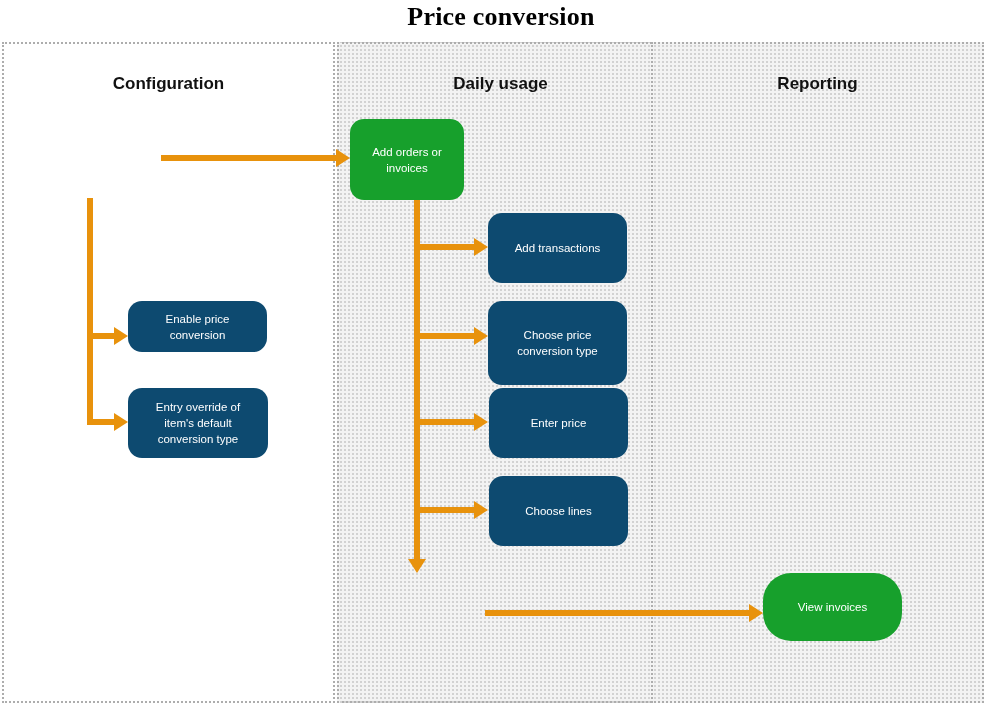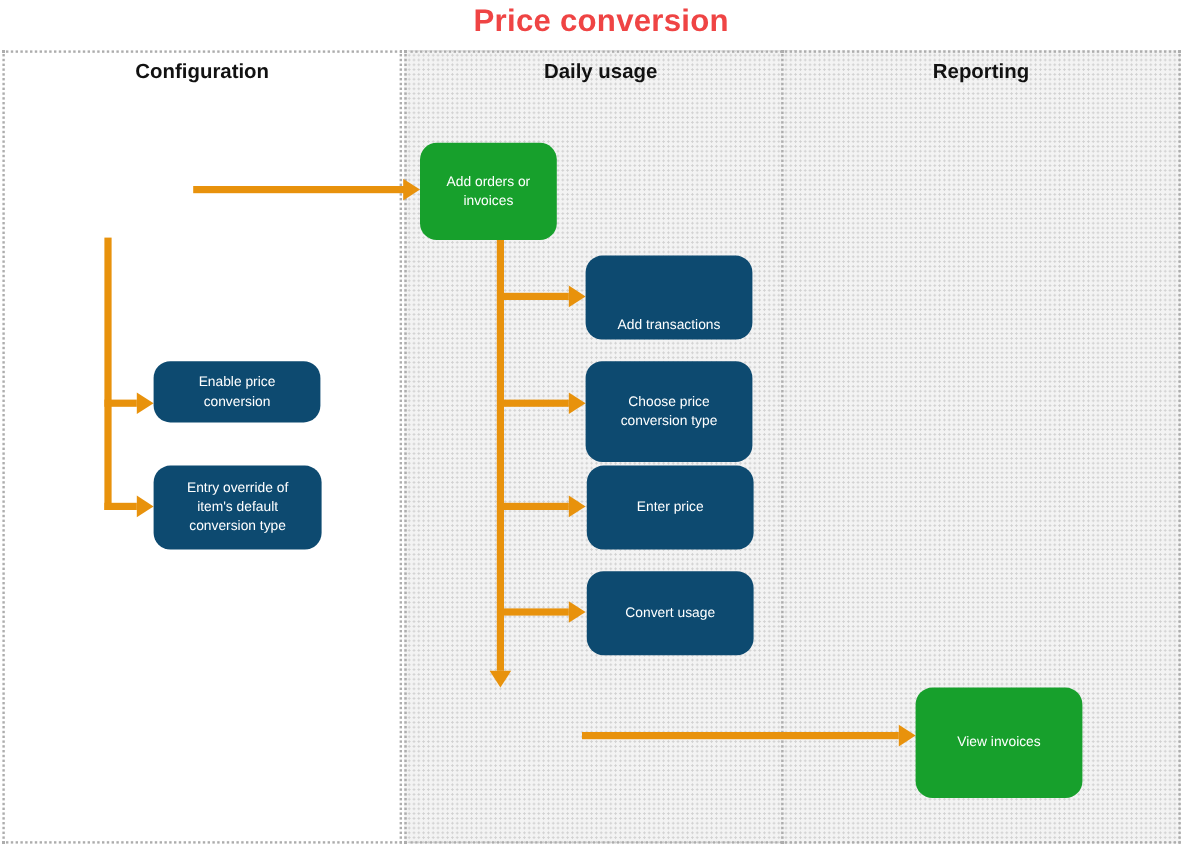--- a/index.html
+++ b/index.html
@@ -19,36 +19,37 @@
     height:709px;
     background:#ffffff;
     overflow:hidden;
   }
   .page-title{
     position:absolute;
     top:2px;left:0;width:100%;
     text-align:center;
     font-size:26px;
     font-weight:bold;
-    color:#ef4444;
+    color:#000000;
     letter-spacing:0.2px;
+    font-family:Liberation Serif, serif;
   }
   .lane{
     position:absolute;
     top:42px;
     height:661px;
     border:2px dotted var(--lane-border);
   }
   .lane.hatched{
     background-color:#f3f3f3;
     background-image:radial-gradient(circle,#d2d2d2 0.8px,transparent 0.9px);
     background-size:4px 4px;
   }
   .lane-title{
-    margin-top:6px;
+    margin-top:30px;
     text-align:center;
     font-size:17px;
     font-weight:bold;
     color:#111111;
   }
   .lane-config{left:2px;width:333px;background:#ffffff;}
   .lane-daily{left:337px;width:327px;}
   .lane-report{left:651px;width:333px;}
 
   .node{
@@ -64,26 +65,26 @@
     font-weight:500;
     padding:4px 12px;
   }
   .node.green{background:var(--green);}
   .node.navy{background:var(--navy);}
 
   .n-configure{left:20px;top:117px;width:141px;height:81px;}
   .n-add-orders{left:350px;top:119px;width:114px;height:81px;}
   .n-enable{left:128px;top:301px;width:139px;height:51px;}
   .n-allow{left:128px;top:388px;width:140px;height:70px;}
-  .n-add-trans{left:488px;top:213px;width:139px;height:70px;align-items:flex-end;}
+  .n-add-trans{left:488px;top:213px;width:139px;height:70px;}
   .n-choose{left:488px;top:301px;width:139px;height:84px;}
   .n-enter{left:489px;top:388px;width:139px;height:70px;}
   .n-convert{left:489px;top:476px;width:139px;height:70px;}
   .n-post{left:346px;top:573px;width:139px;height:80px;}
-  .n-view{left:763px;top:573px;width:139px;height:92px;}
+  .n-view{left:763px;top:573px;width:139px;height:68px;border-radius:28px;}
 
   .line{position:absolute;background:var(--orange);}
   .head-right{
     position:absolute;width:0;height:0;
     border-top:9px solid transparent;
     border-bottom:9px solid transparent;
     border-left:14px solid var(--orange);
   }
   .head-down{
     position:absolute;width:0;height:0;
@@ -144,19 +145,19 @@
   <div class="node navy n-add-trans">
     <span>Add transactions</span>
   </div>
   <div class="node navy n-choose">
     <span>Choose price conversion type</span>
   </div>
   <div class="node navy n-enter">
     <span>Enter price</span>
   </div>
   <div class="node navy n-convert">
-    <span>Convert usage</span>
+    <span>Choose lines</span>
   </div>
   <div class="node green n-view">
     <span>View invoices</span>
   </div>
 
 </div>
 
 </body></html>

